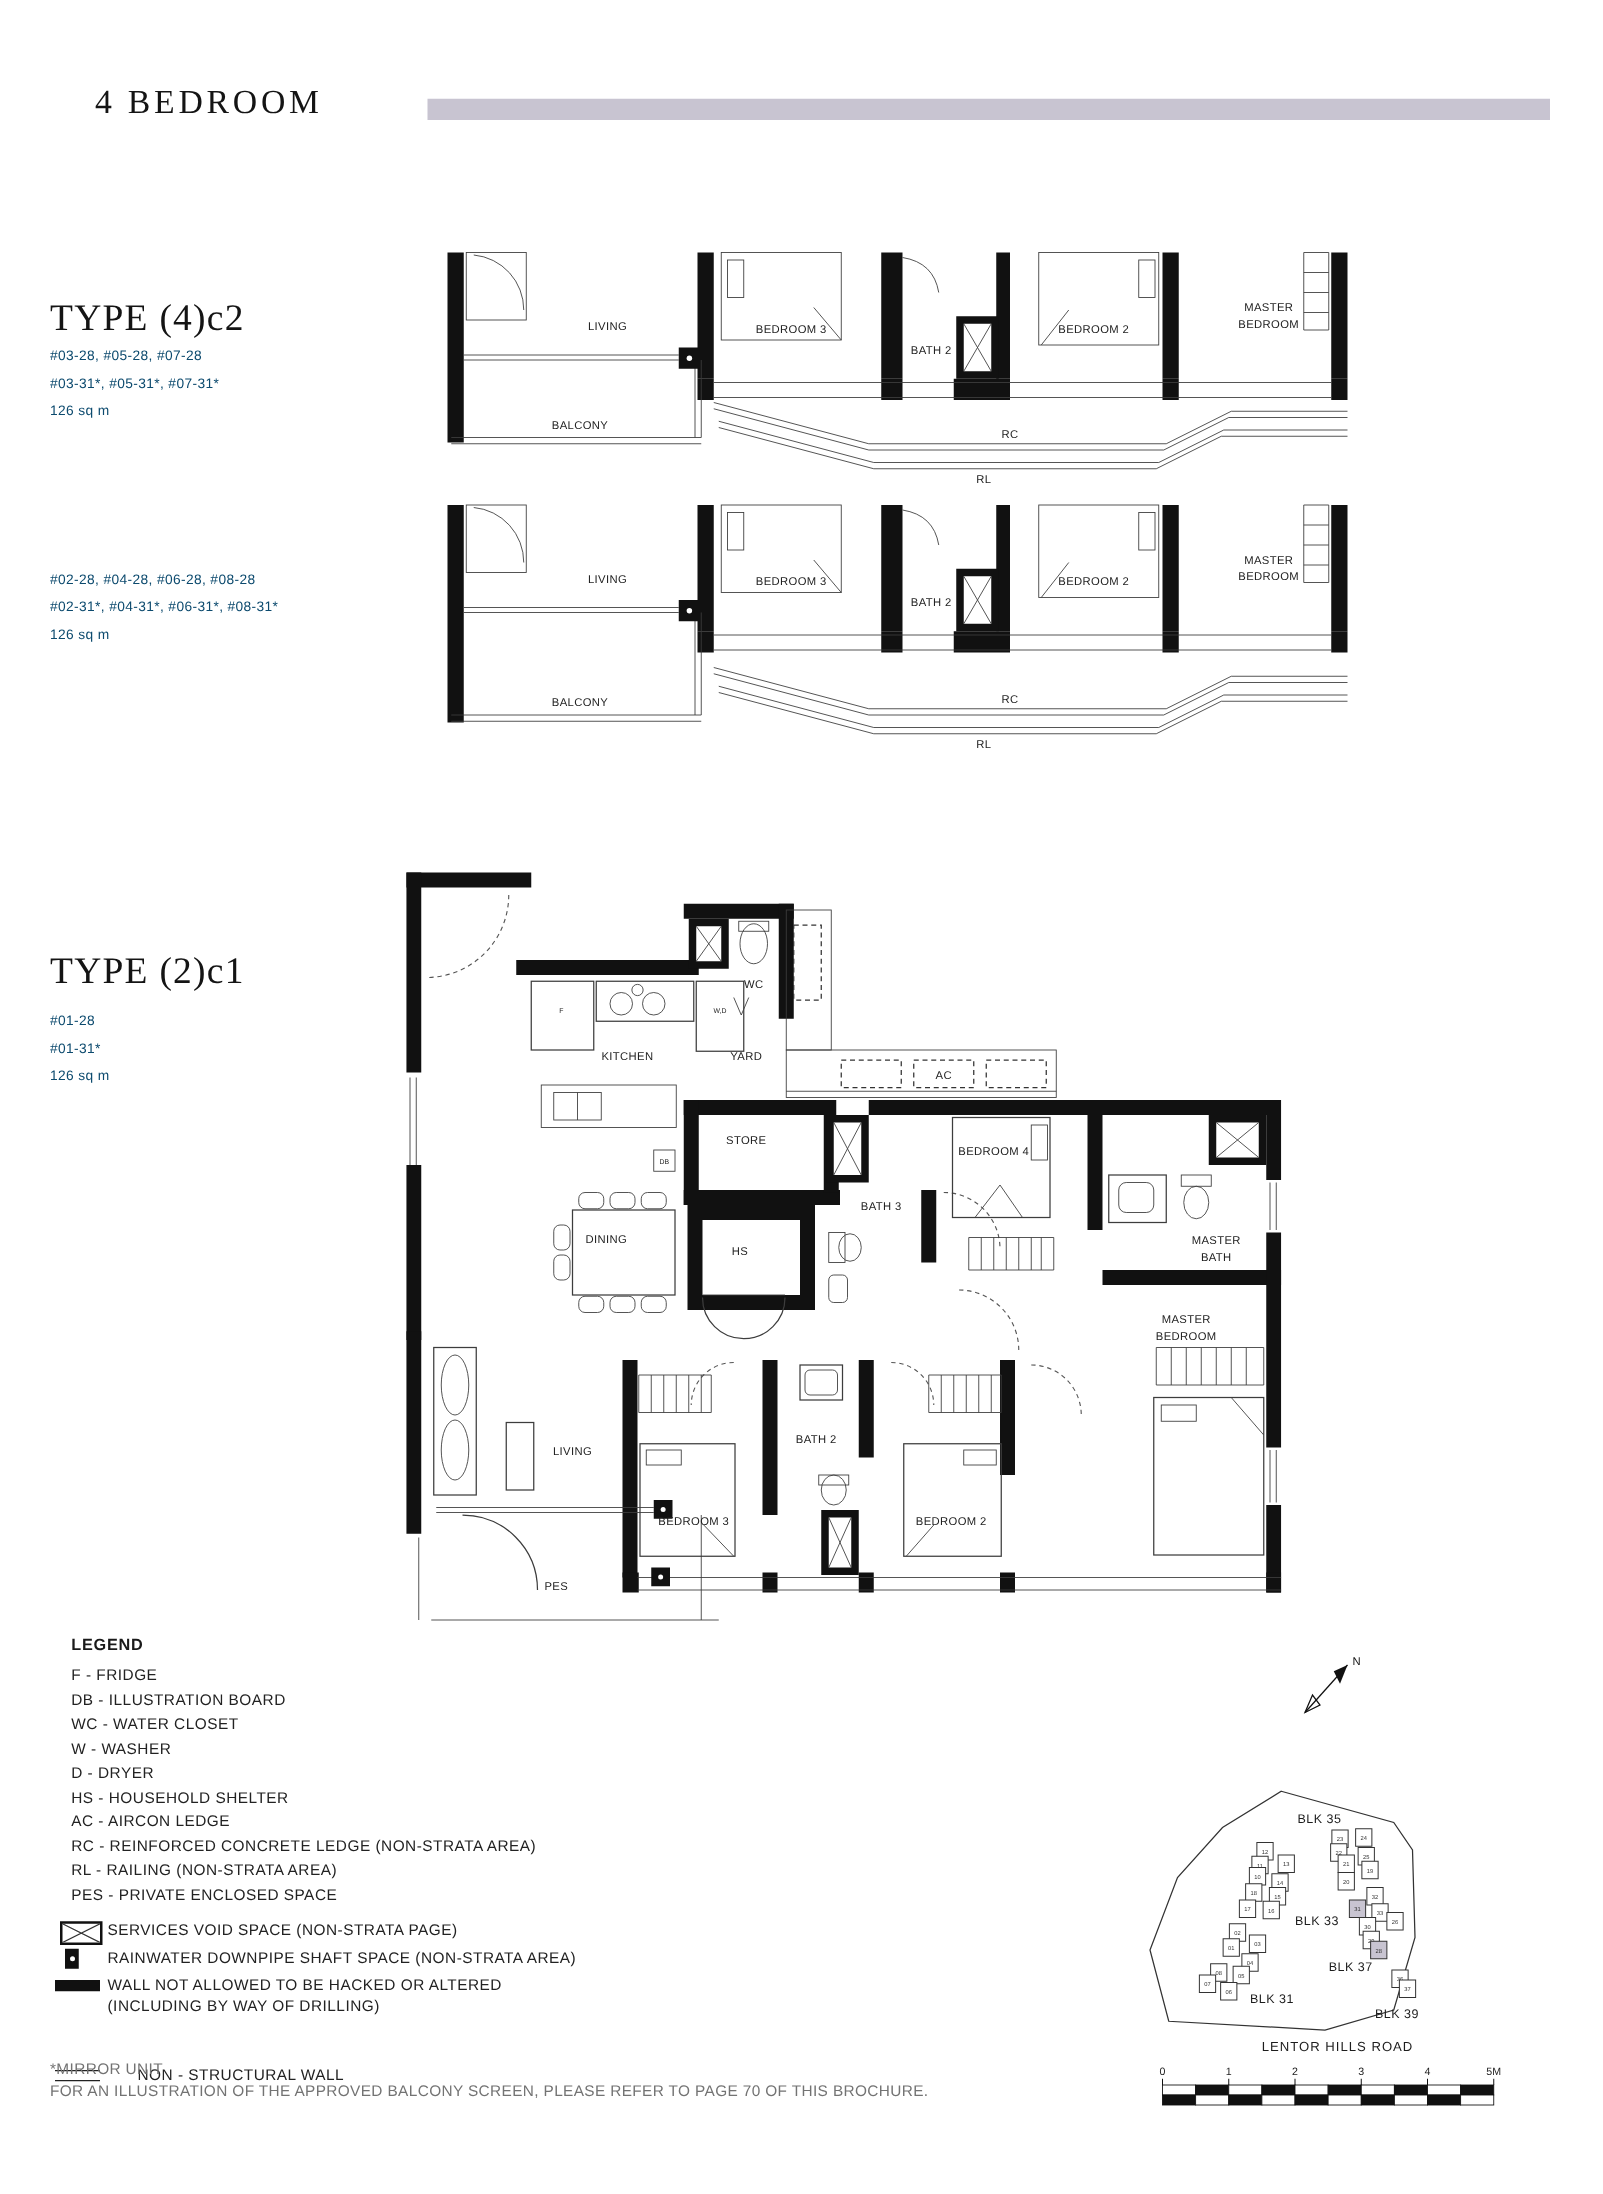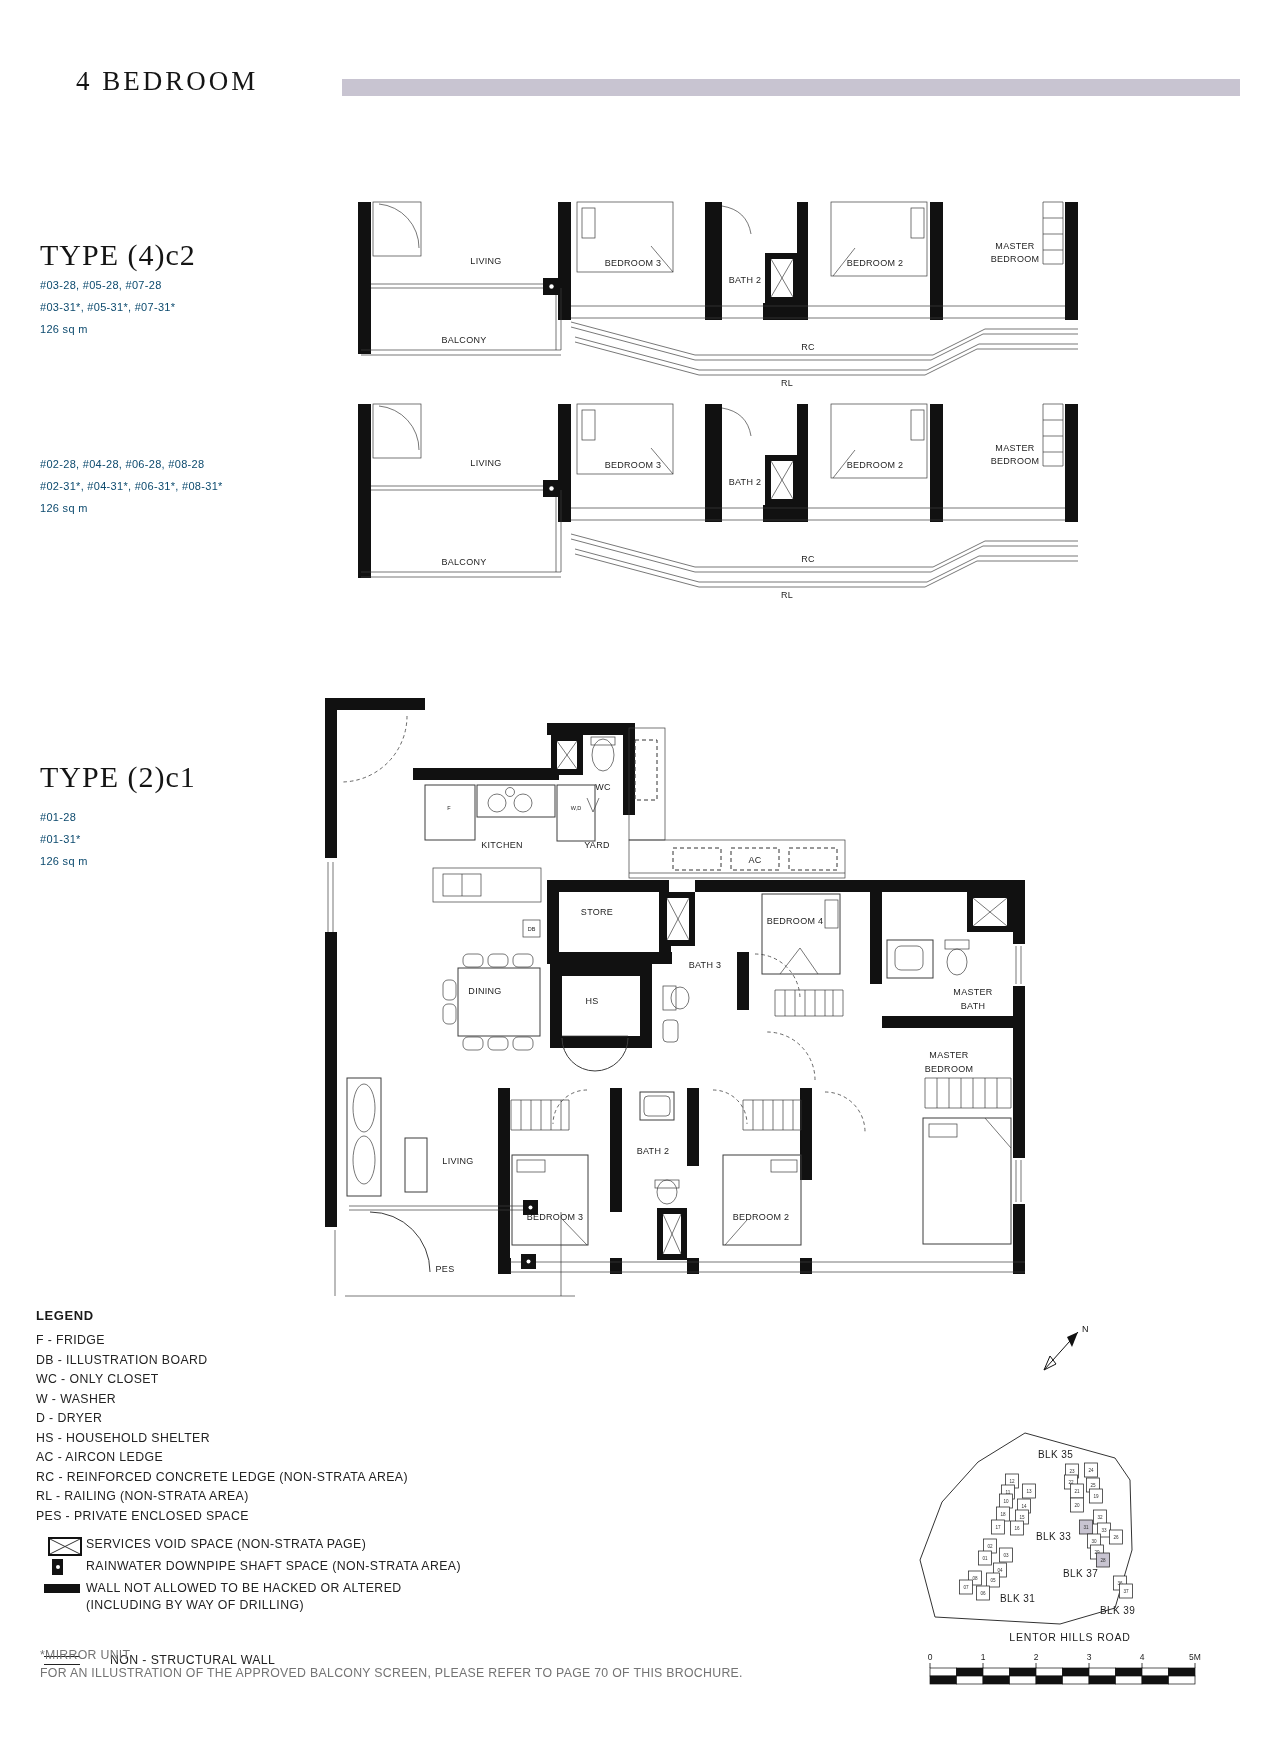--- a/index.html
+++ b/index.html
@@ -4,21 +4,21 @@
 <style>
   html,body{margin:0;padding:0;background:#fff;}
   #page{position:relative;width:1282px;height:1755px;background:#fff;overflow:hidden;
         font-family:"Liberation Sans",sans-serif;color:#1a1a1a;}
   .abs{position:absolute;}
   .serif-title{font-family:"Liberation Serif","DejaVu Serif",serif;font-weight:400;color:#141414;}
   #hdr-title{left:50px;top:66px;font-size:27px;letter-spacing:3px;margin-left:26px;}
   #hdr-bar{left:342px;top:79px;width:898px;height:17px;}
   .type-title{left:40px;font-size:30px;letter-spacing:1px;}
   .units{left:40px;font-size:11px;line-height:22px;letter-spacing:.3px;color:#0c4a6e;}
-  #legend{left:36px;top:1308px;}
+  #legend{left:57px;top:1308px;}
   #legend-title{font-size:13px;font-weight:bold;letter-spacing:.6px;margin-bottom:8px;}
   .legend-line{font-size:12.3px;line-height:19.5px;letter-spacing:.4px;color:#222;}
   .symrow{position:absolute;left:40px;display:flex;align-items:flex-start;}
   .symcell{width:46px;flex:0 0 46px;padding-top:1px;}
   .symlabel{font-size:12.3px;line-height:17px;letter-spacing:.4px;color:#222;}
   .sym-void{width:30px;height:15px;border:2.5px solid #111;position:relative;background:#fff;margin-left:8px;}
   .sym-void svg{position:absolute;left:0;top:0;}
   .sym-rain{width:11px;height:16px;background:#111;position:relative;margin-left:12px;}
   .sym-rain::after{content:"";position:absolute;left:3.5px;top:6px;width:4px;height:4px;background:#fff;border-radius:50%;}
   .sym-wall{width:36px;height:9px;background:#111;margin-left:4px;margin-top:3px;}
@@ -367,21 +367,21 @@
     <text class="rm" x="436" y="580">BEDROOM 2</text>
     <text class="rm" x="624" y="418">MASTER</text>
     <text class="rm" x="624" y="432">BEDROOM</text>
     <text class="rm" x="120" y="632">PES</text>
   </svg>
 
   <div id="legend" class="abs">
     <div id="legend-title">LEGEND</div>
     <div class="legend-line">F - FRIDGE</div>
     <div class="legend-line">DB - ILLUSTRATION BOARD</div>
-    <div class="legend-line">WC - ONLY CLOSET</div>
+    <div class="legend-line">WC - WATER CLOSET</div>
     <div class="legend-line">W - WASHER</div>
     <div class="legend-line">D - DRYER</div>
     <div class="legend-line">HS - HOUSEHOLD SHELTER</div>
     <div class="legend-line">AC - AIRCON LEDGE</div>
     <div class="legend-line">RC - REINFORCED CONCRETE LEDGE (NON-STRATA AREA)</div>
     <div class="legend-line">RL - RAILING (NON-STRATA AREA)</div>
     <div class="legend-line">PES - PRIVATE ENCLOSED SPACE</div>
   </div>
 
   <div class="symrow" style="top:1536px;">

